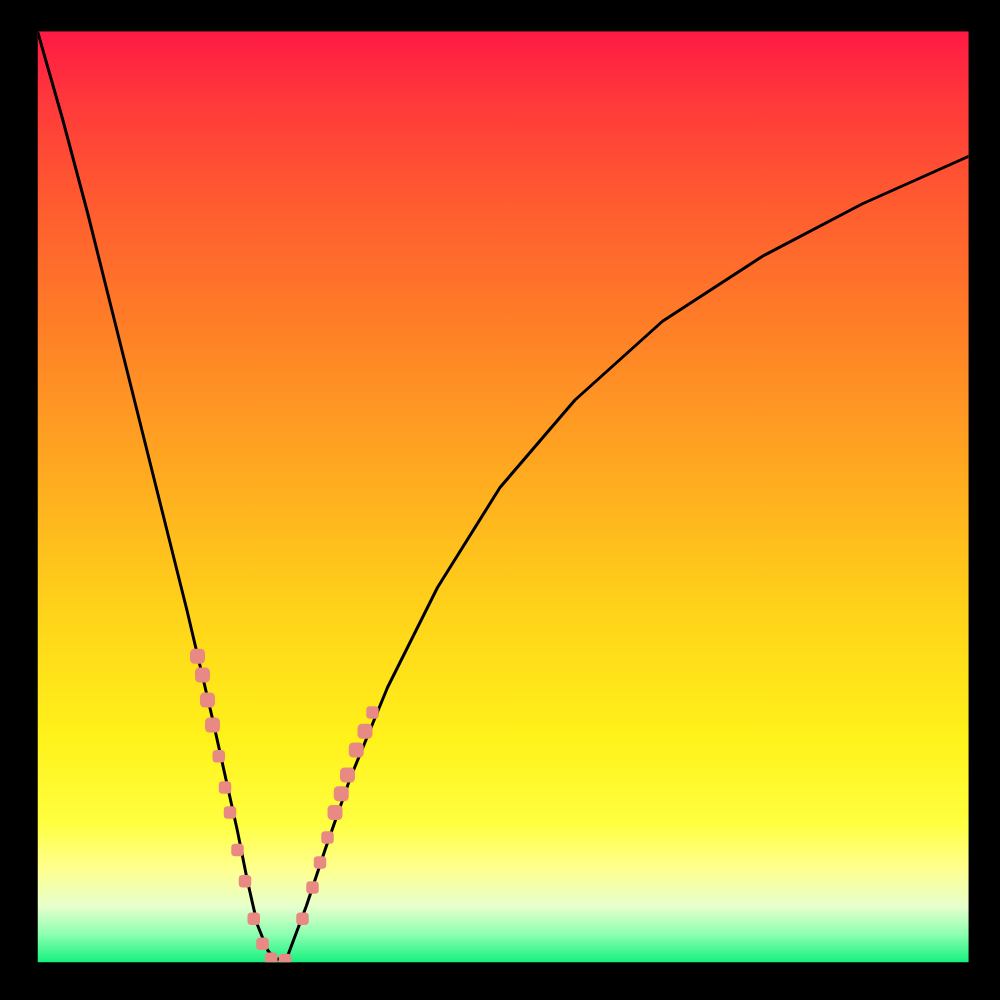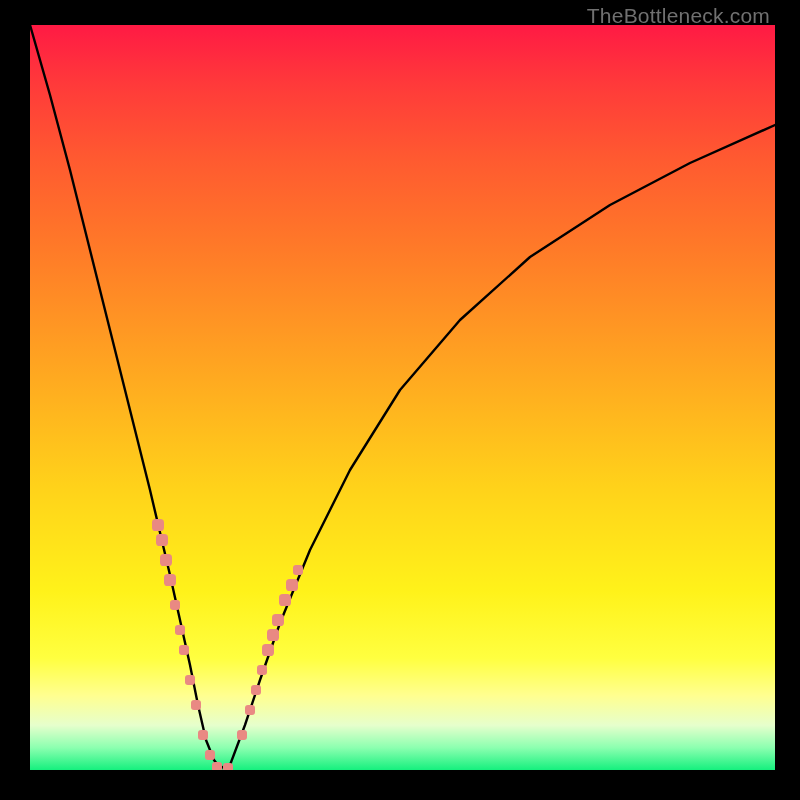--- a/index.html
+++ b/index.html
@@ -98,15 +98,14 @@
           <rect x="232" y="619" width="12" height="12" rx="3.5999999999999996" fill="#e98983"></rect>
           <rect x="237" y="604" width="12" height="12" rx="3.5999999999999996" fill="#e98983"></rect>
           <rect x="242" y="589" width="12" height="12" rx="3.5999999999999996" fill="#e98983"></rect>
           <rect x="249" y="569" width="12" height="12" rx="3.5999999999999996" fill="#e98983"></rect>
           <rect x="256" y="554" width="12" height="12" rx="3.5999999999999996" fill="#e98983"></rect>
           <rect x="263" y="540" width="10" height="10" rx="3" fill="#e98983"></rect>
         </g>
     </svg>
   </div>
 
-  <div class="watermark">TheBottleneck.com</div>
 
 </div>
 
 </body></html>

